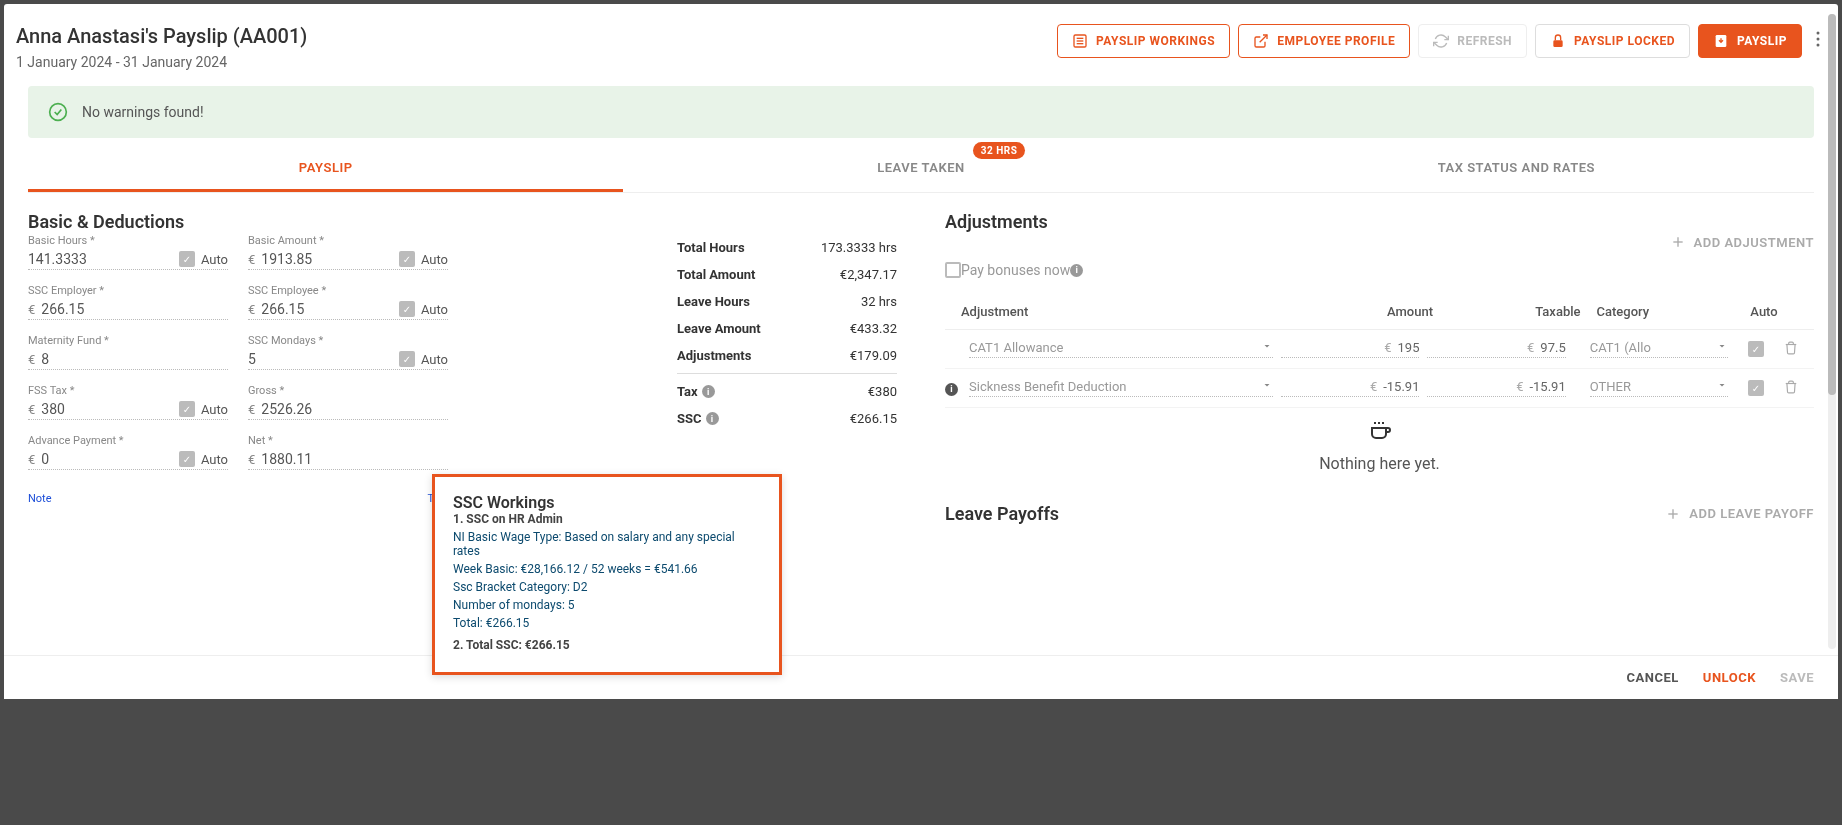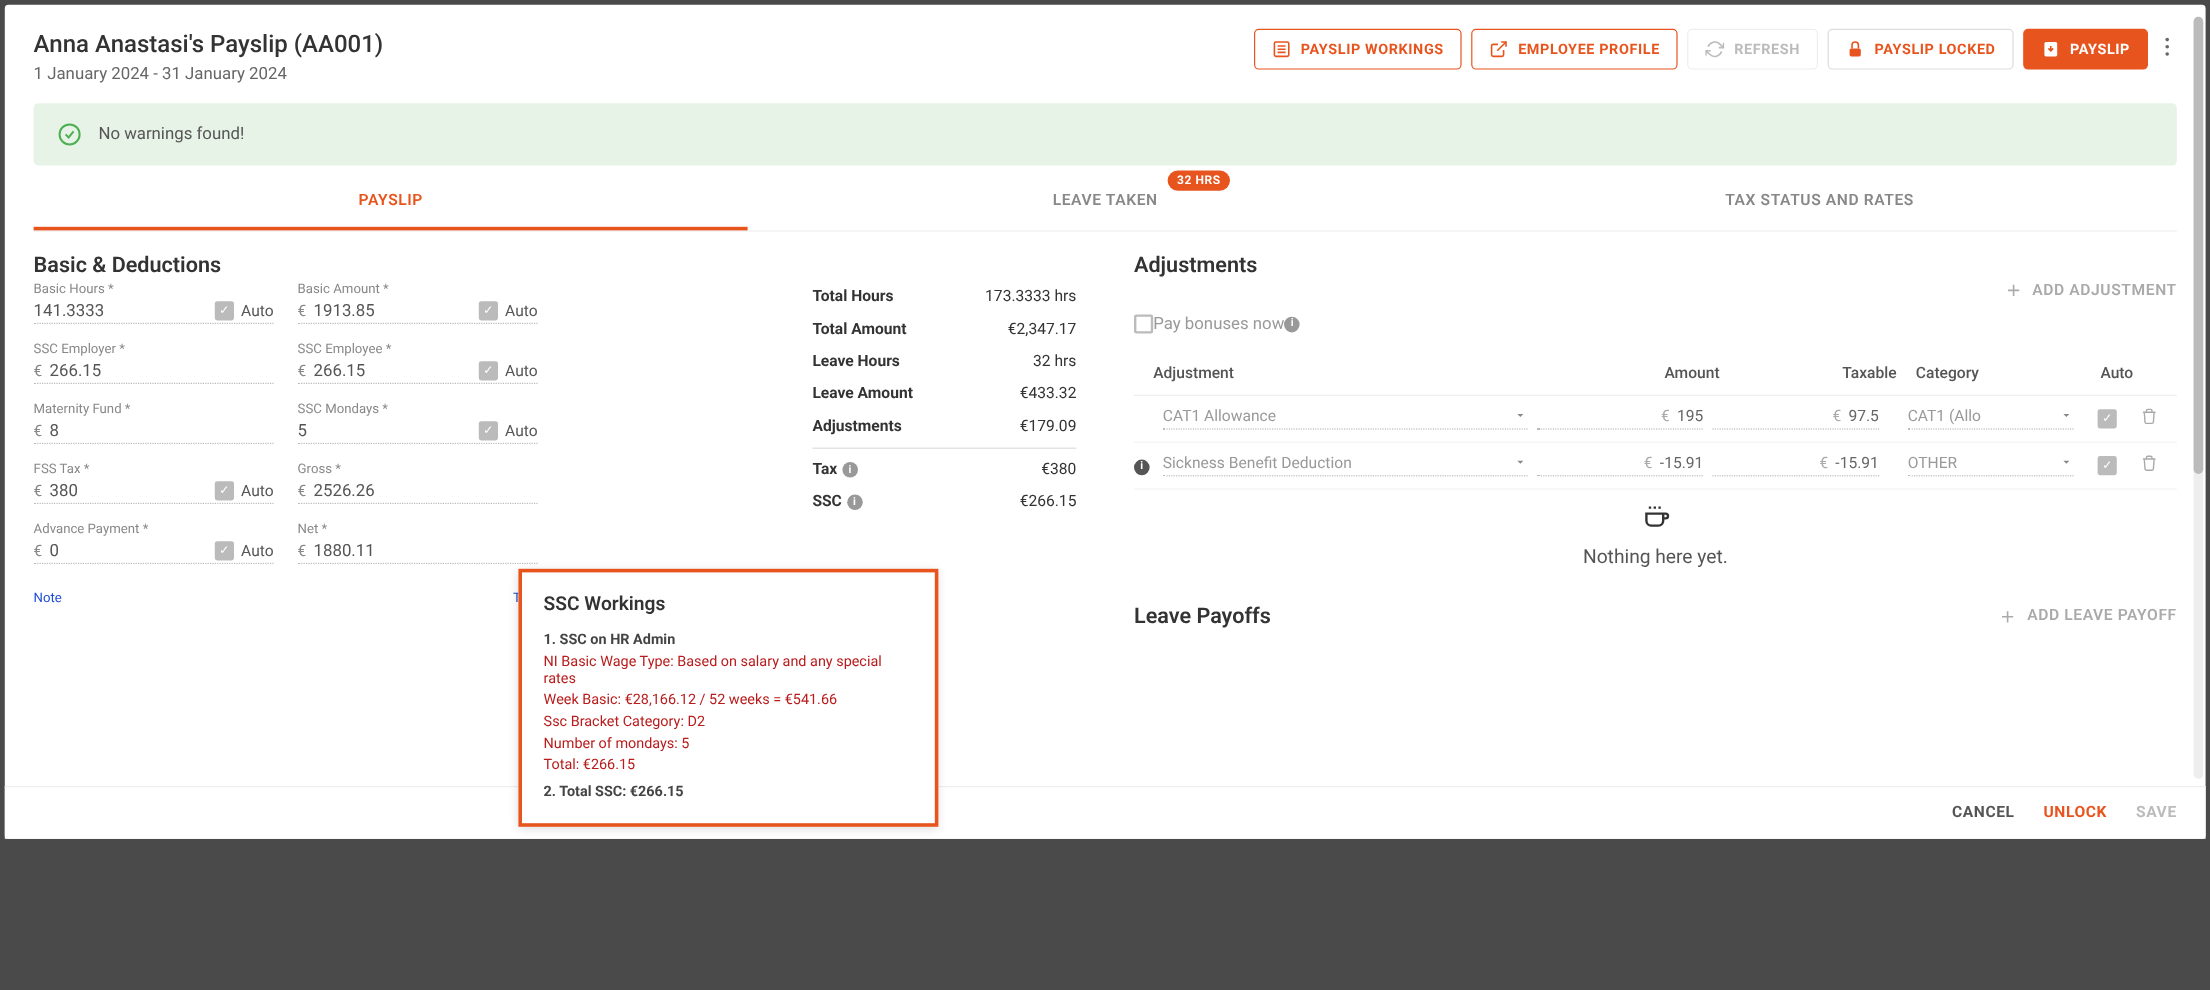--- a/index.html
+++ b/index.html
@@ -1,18 +1,18 @@
 <!DOCTYPE html>
 <html><head>
 <meta charset="utf-8">
 <style>
 *{box-sizing:border-box;margin:0;padding:0;font-family:-apple-system,BlinkMacSystemFont,"Segoe UI",Roboto,Arial,sans-serif}
 body{background:#4a4a4a;padding:4px;overflow:hidden}
 .modal{background:#fff;border-radius:3px;width:100%;height:695px;position:relative;display:flex;flex-direction:column}
-.header{display:flex;justify-content:space-between;align-items:flex-start;padding:20px 24px 0}
+.header{display:flex;justify-content:space-between;align-items:flex-start;padding:20px 12px 0}
 .title-block h1{font-size:20px;font-weight:500;color:#333;margin-bottom:6px}
 .title-block .dates{font-size:14px;color:#666}
 .actions{display:flex;gap:8px;align-items:center}
 .btn{display:inline-flex;align-items:center;gap:8px;padding:8px 14px;border:1px solid #ddd;border-radius:4px;background:#fff;font-size:12px;font-weight:700;letter-spacing:.5px;cursor:pointer;text-transform:uppercase}
 .btn.orange-text{color:#e8541e;border-color:#e8541e}
 .btn.disabled{color:#bbb;border-color:#eee;cursor:default}
 .btn.locked{color:#e8541e;border-color:#ddd}
 .btn.primary{background:#e8541e;color:#fff;border-color:#e8541e}
 .btn svg{width:16px;height:16px}
 .kebab{padding:6px;cursor:pointer;color:#666}
@@ -38,22 +38,22 @@
 .auto-group span{font-size:13px;color:#555}
 .summary{width:220px;margin-left:auto}
 .summary-row{display:flex;justify-content:space-between;padding:6px 0;font-size:13px}
 .summary-row .lbl{font-weight:700;color:#333;display:flex;align-items:center;gap:4px}
 .summary-row .val{color:#333}
 .divider{border-top:1px solid #ddd;margin:4px 0}
 .info-ic{width:13px;height:13px;background:#999;border-radius:50%;display:inline-flex;align-items:center;justify-content:center;color:#fff;font-size:9px;font-weight:700}
 .left-cols{display:flex;gap:20px}
 .inputs-col{flex:1}
 .popover{position:absolute;left:428px;top:470px;width:350px;border:3px solid #e8541e;background:#fff;padding:16px 18px;z-index:10;box-shadow:0 2px 8px rgba(0,0,0,.15)}
-.popover h3{font-size:16px;font-weight:600;color:#333;margin-bottom:14px}
-.popover .line{font-size:12px;color:#b91c1c;margin-bottom:4px}
+.popover h3{font-size:16px;font-weight:600;color:#333;}
+.popover .line{font-size:12px;color:#0c4a6e;margin-bottom:4px}
 .popover .line.bold{font-weight:700;color:#444}
 .adj-top{display:flex;justify-content:flex-end;margin-bottom:12px}
 .ghost-btn{display:inline-flex;align-items:center;gap:8px;color:#aaa;font-size:13px;font-weight:600;letter-spacing:.5px;cursor:pointer}
 .ghost-btn.orange{color:#e8541e}
 .ghost-btn svg{width:16px;height:16px}
 .pay-bonus{display:flex;align-items:center;color:#999;font-size:14px;margin-bottom:16px}
 .pay-bonus .box{width:16px;height:16px;border:2px solid #bbb;border-radius:2px}
 .adj-table{width:100%}
 .adj-head{display:flex;font-size:13px;color:#555;font-weight:500;padding:10px 0;border-bottom:1px solid #eee}
 .adj-row{display:flex;align-items:center;padding:10px 0;gap:8px;font-size:13px;color:#666;border-bottom:1px solid #f3f3f3}

